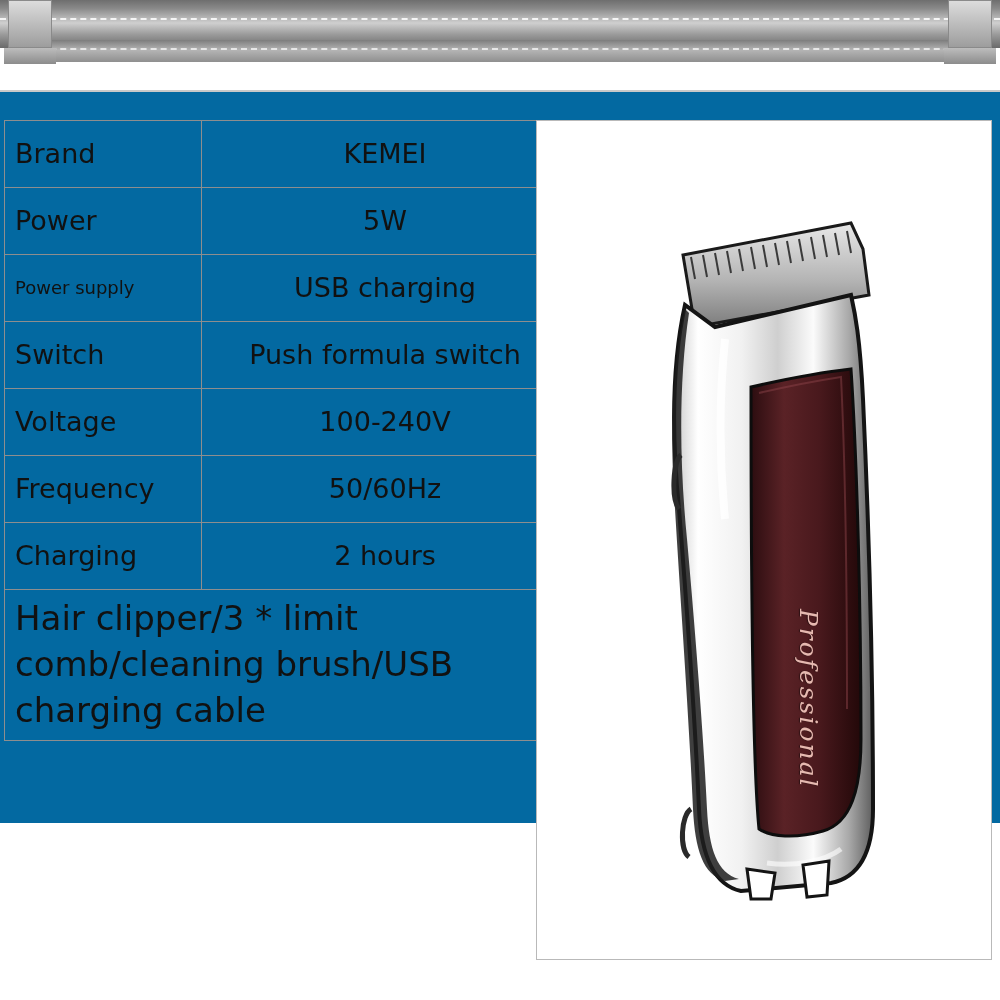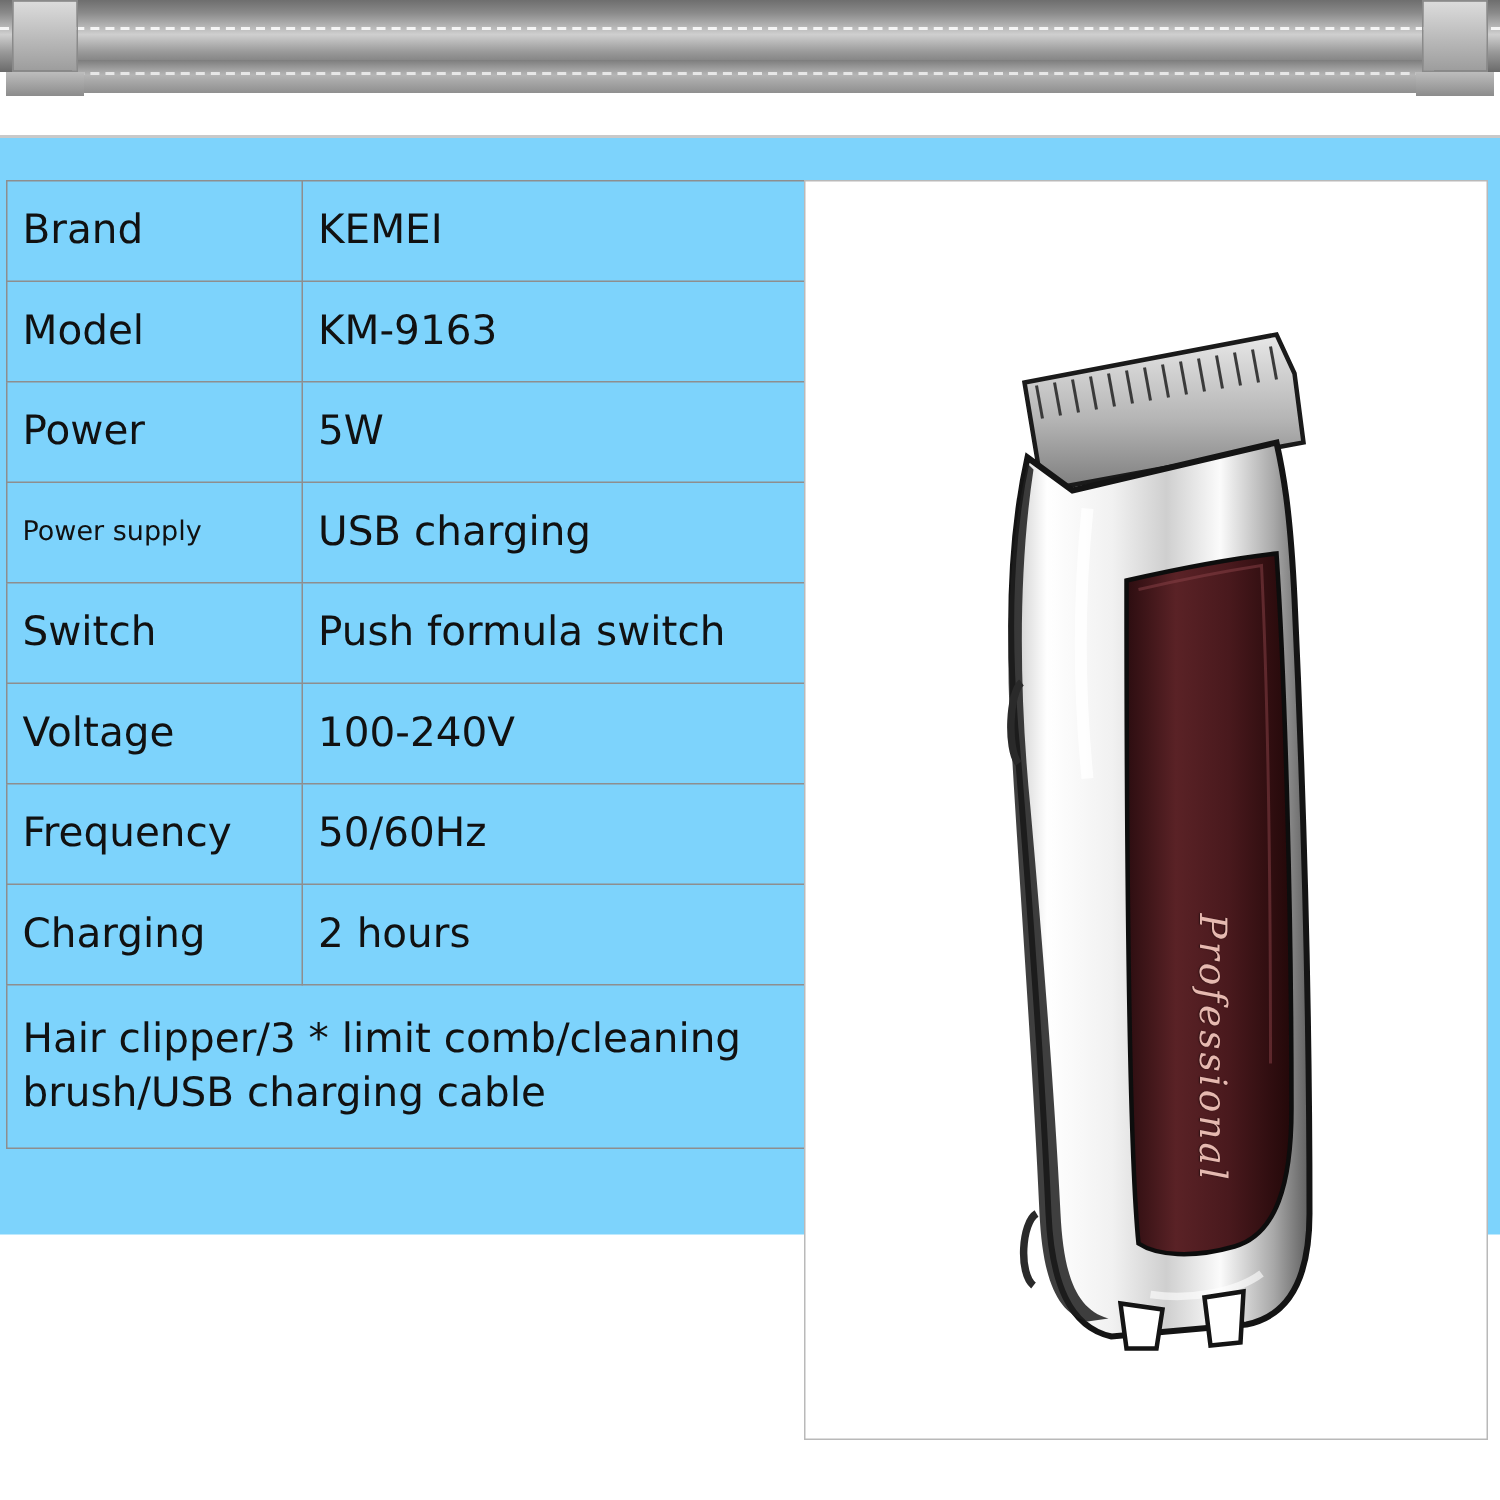--- a/index.html
+++ b/index.html
@@ -83,21 +83,21 @@
     background: #c9c9c9;
   }
 
   
   .content {
     position: absolute;
     left: 0;
     top: 92px;
     width: 1000px;
     height: 731px;
-    background: #7dd3fc;
+    background: #0369a1;
   }
 
   
   .spec-table {
     position: absolute;
     left: 4px;
     top: 28px;
     width: 524px;
     border-collapse: collapse;
     table-layout: fixed;
@@ -113,24 +113,25 @@
     overflow: hidden;
   }
   .spec-table td.key {
     width: 176px;
   }
   .spec-table td.key.small {
     font-size: 18px;
   }
   .spec-table td.val {
     width: 346px;
+    text-align: center;
   }
   .spec-table td.footer-cell {
     height: 96px;
-    font-size: 27px;
+    font-size: 34px;
     white-space: normal;
     line-height: 1.35;
     padding: 6px 10px;
     vertical-align: middle;
   }
 
   
   .product-panel {
     position: absolute;
     left: 536px;
@@ -180,24 +181,20 @@
 </div>
 <div class="strip-divider"></div>
 
 <div class="content">
 
   <table class="spec-table">
     <tbody>
       <tr>
         <td class="key">Brand</td>
         <td class="val">KEMEI</td>
-      </tr>
-      <tr>
-        <td class="key">Model</td>
-        <td class="val">KM-9163</td>
       </tr>
       <tr>
         <td class="key">Power</td>
         <td class="val">5W</td>
       </tr>
       <tr>
         <td class="key small">Power supply</td>
         <td class="val">USB charging</td>
       </tr>
       <tr>

